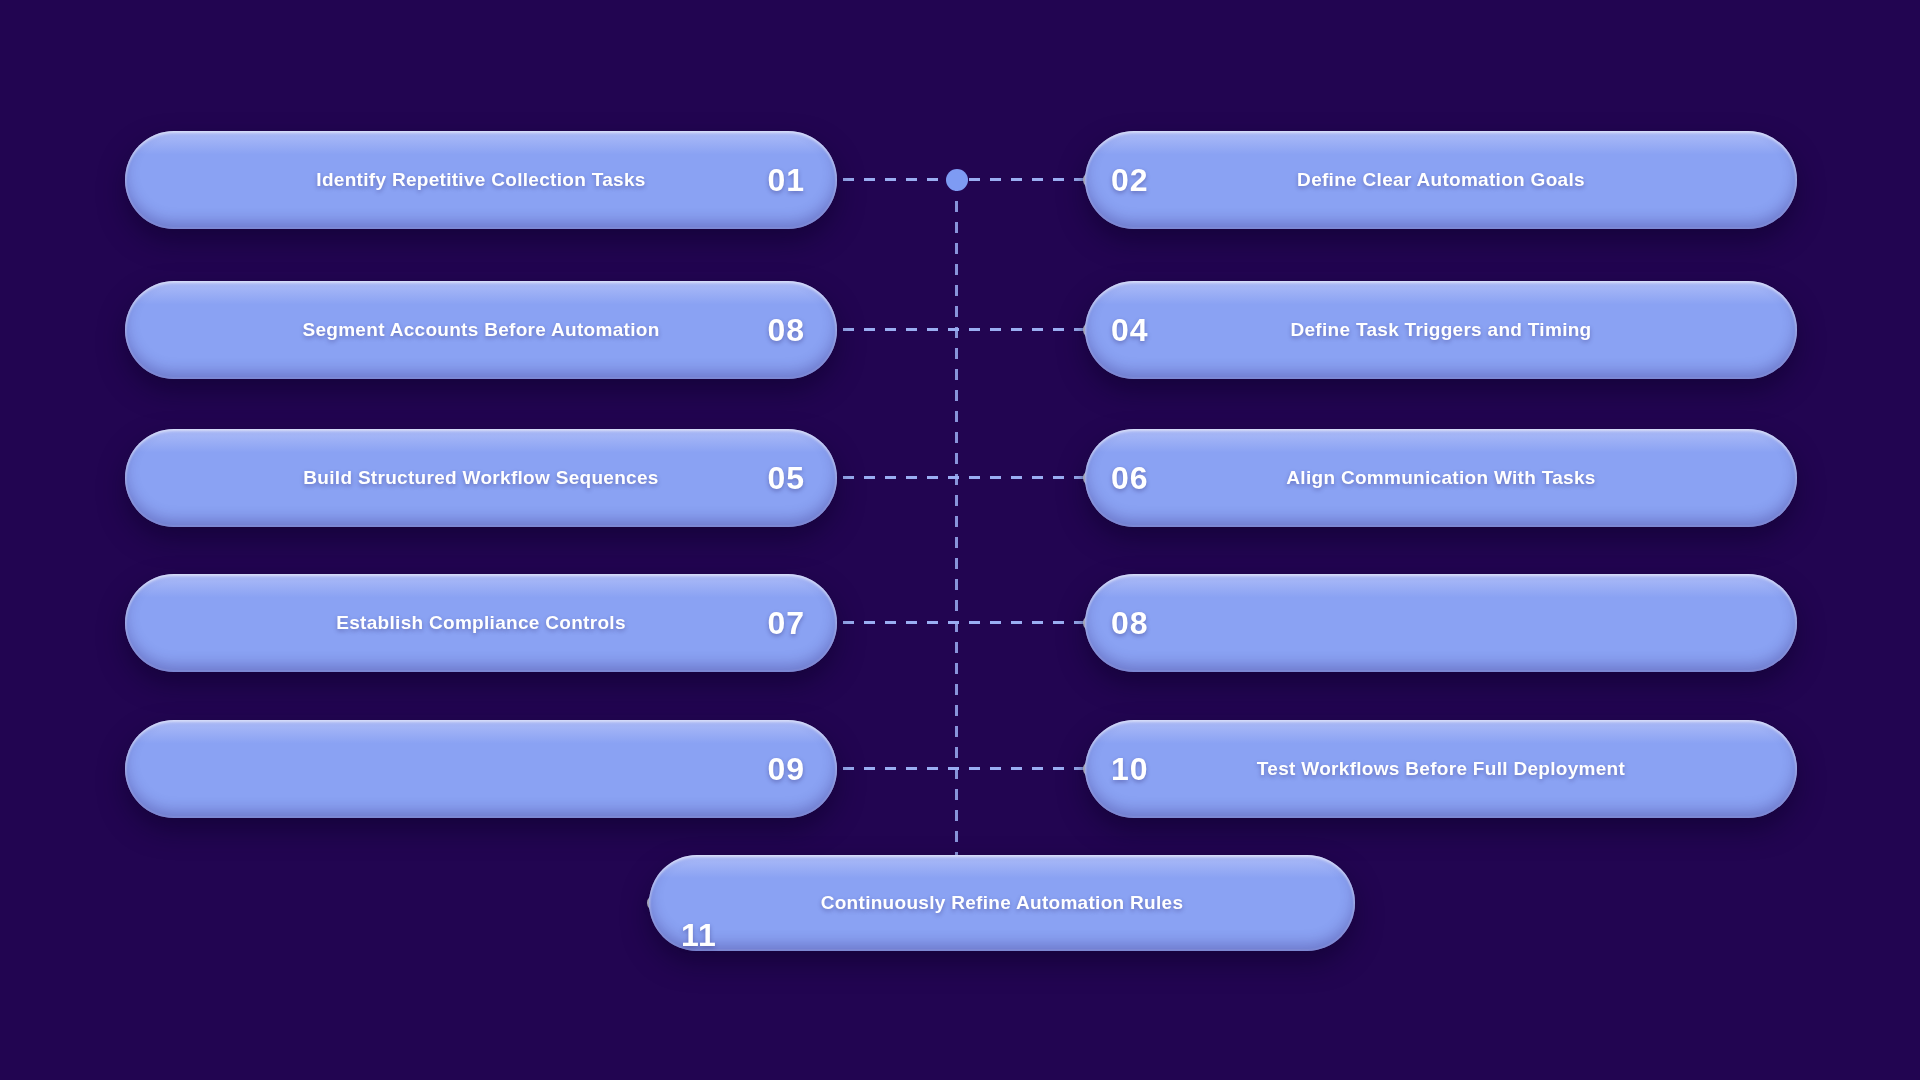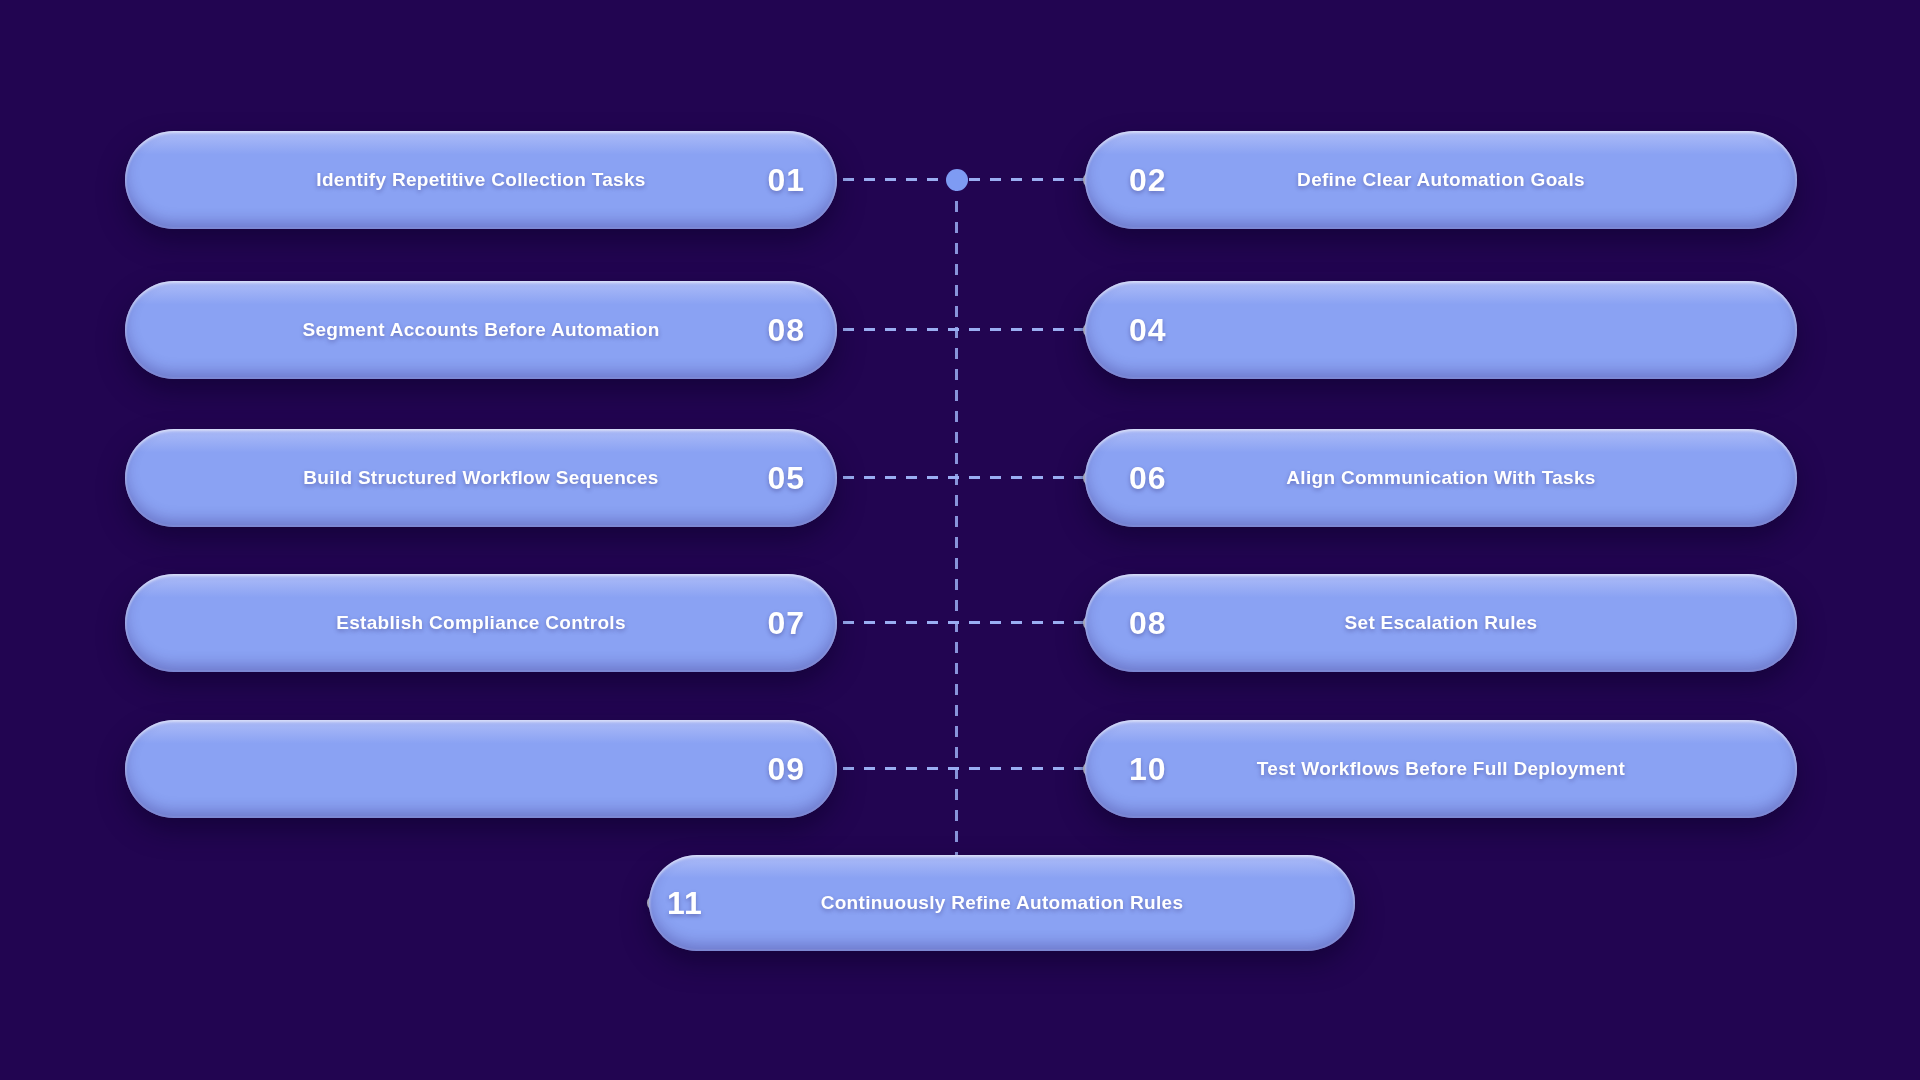--- a/index.html
+++ b/index.html
@@ -58,22 +58,22 @@
     position: absolute;
     top: 50%;
     transform: translateY(-50%);
     font-size: 32px;
     font-weight: 700;
     letter-spacing: 1px;
     color: var(--text, #FFFFFF);
     text-shadow: 0 2px 4px rgba(35,25,95,.35);
   }
   .pill.left   .pill-num { right: 32px; }
-  .pill.right  .pill-num { left: 44px; }
-  .pill.footer .pill-num { left: 18px; }
+  .pill.right  .pill-num { left: 26px; }
+  .pill.footer .pill-num { left: 32px; margin-top: 32px; }
 
   
   .h-dash {
     position: absolute;
     left: 822px;
     width: 270px;
     height: 3px;
     background: repeating-linear-gradient(90deg,
       var(--connector-dash, #9AAEF2) 0 11px,
       transparent 11px 21px);
@@ -139,38 +139,38 @@
   <div class="pill right r1">
     <span class="pill-label">Define Clear Automation Goals</span>
     <span class="pill-num">02</span>
   </div>
 
   <div class="pill left r2">
     <span class="pill-label">Segment Accounts Before Automation</span>
     <span class="pill-num">08</span>
   </div>
   <div class="pill right r2">
+    <span class="pill-label">Define Task Triggers and Timing</span>
     <span class="pill-num">04</span>
   </div>
 
   <div class="pill left r3">
     <span class="pill-label">Build Structured Workflow Sequences</span>
     <span class="pill-num">05</span>
   </div>
   <div class="pill right r3">
     <span class="pill-label">Align Communication With Tasks</span>
     <span class="pill-num">06</span>
   </div>
 
   <div class="pill left r4">
     <span class="pill-label">Establish Compliance Controls</span>
     <span class="pill-num">07</span>
   </div>
   <div class="pill right r4">
-    <span class="pill-label">Set Escalation Rules</span>
     <span class="pill-num">08</span>
   </div>
 
   <div class="pill left r5">
     <span class="pill-num">09</span>
   </div>
   <div class="pill right r5">
     <span class="pill-label">Test Workflows Before Full Deployment</span>
     <span class="pill-num">10</span>
   </div>

